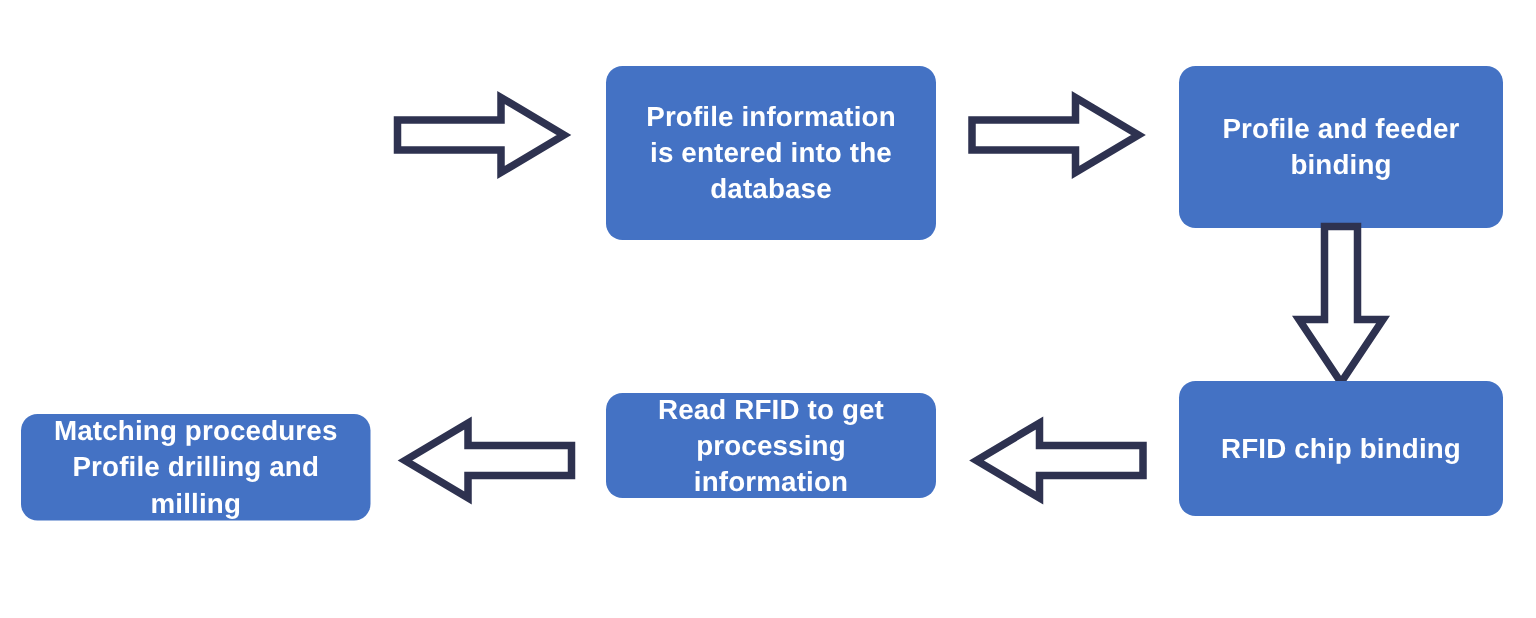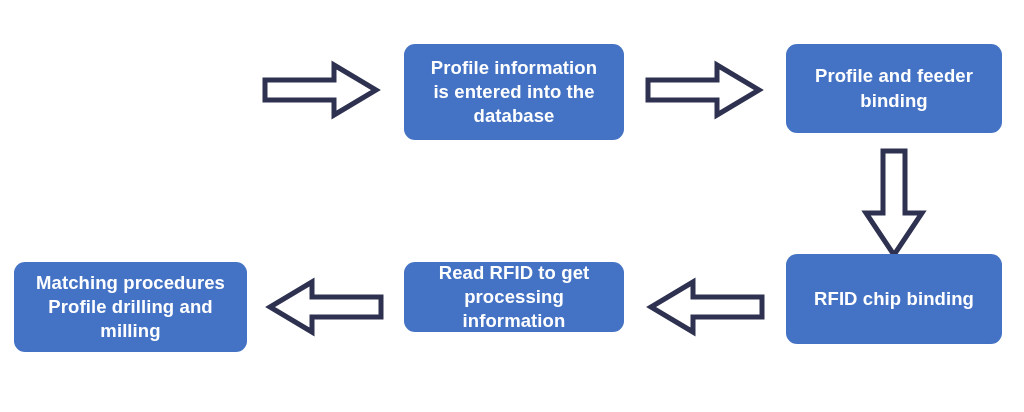--- a/index.html
+++ b/index.html
@@ -58,44 +58,44 @@
 
 <div id="canvas">
 
 
   <div class="arrow" style="left:262px; top:62px; width:117px; height:56px;">
     <svg viewBox="0 0 117 56" preserveAspectRatio="none">
       <polygon points="3,18 72,18 72,3 114,28 72,53 72,38 3,38"></polygon>
     </svg>
   </div>
 
-  <div class="node" style="left:404px; top:44px; width:220px; height:96px;">
+  <div class="node" style="left:404px; top:44px; width:220px; height:116px;">
     <span class="node-label">Profile information
 is entered into the
 database</span>
   </div>
 
   <div class="arrow" style="left:645px; top:62px; width:117px; height:56px;">
     <svg viewBox="0 0 117 56" preserveAspectRatio="none">
       <polygon points="3,18 72,18 72,3 114,28 72,53 72,38 3,38"></polygon>
     </svg>
   </div>
 
-  <div class="node" style="left:786px; top:44px; width:216px; height:89px;">
+  <div class="node" style="left:786px; top:44px; width:216px; height:108px;">
     <span class="node-label">Profile and feeder
 binding</span>
   </div>
 
   <div class="arrow" style="left:862px; top:148px; width:64px; height:110px;">
     <svg viewBox="0 0 64 110" preserveAspectRatio="none">
       <polygon points="21,3 43,3 43,65 60,65 32,107 4,65 21,65"></polygon>
     </svg>
   </div>
 
-  <div class="node" style="left:14px; top:262px; width:233px; height:90px;">
+  <div class="node" style="left:14px; top:276px; width:233px; height:71px;">
     <span class="node-label">Matching procedures
 Profile drilling and
 milling</span>
   </div>
 
   <div class="arrow" style="left:267px; top:279px; width:117px; height:56px;">
     <svg viewBox="0 0 117 56" preserveAspectRatio="none">
       <polygon points="114,18 45,18 45,3 3,28 45,53 45,38 114,38"></polygon>
     </svg>
   </div>

